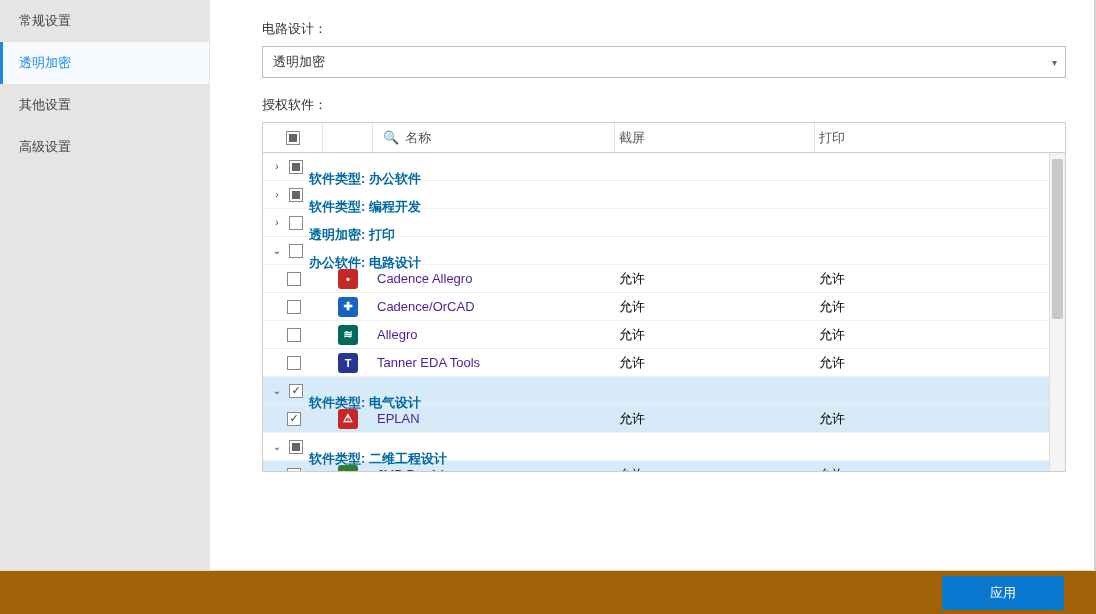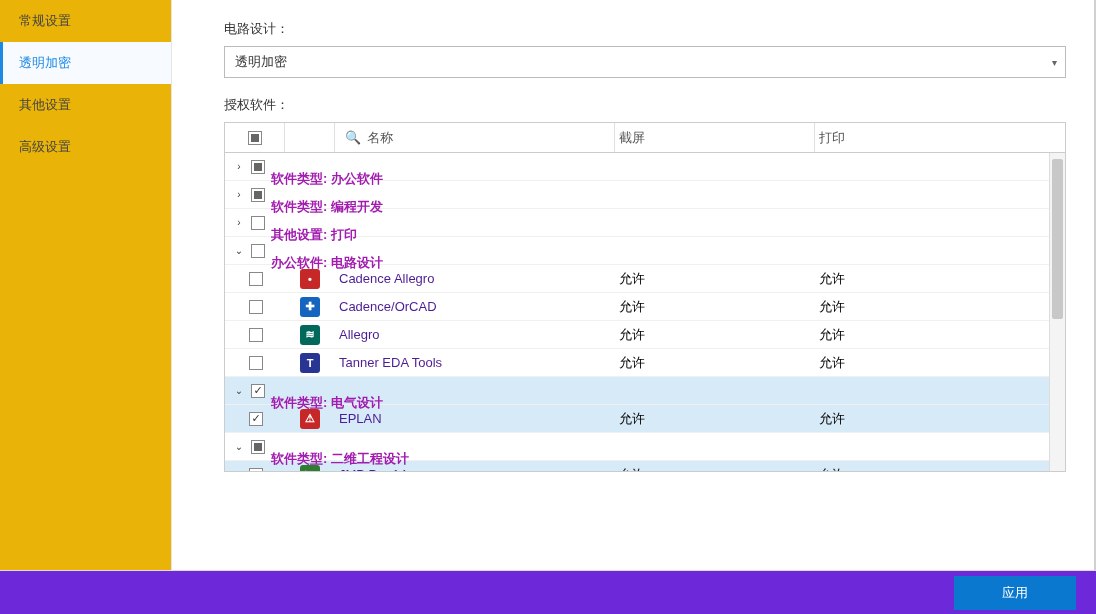--- a/index.html
+++ b/index.html
@@ -12,23 +12,23 @@
     height: 614px;
     overflow: hidden;
     position: relative;
   }
   .container {
     display: flex;
     width: 100%;
     height: 570px;
   }
   .sidebar {
-    width: 172px;
+    width: 210px;
     border-right: 1px solid #e5e5e5;
-    background: #eab308;
+    background: #e5e5e5;
   }
   .sidebar-item {
     padding: 12px 16px;
     cursor: pointer;
     color: #444;
     border-left: 3px solid transparent;
   }
   .sidebar-item.active {
     color: #1e88e5;
     border-left: 3px solid #1e88e5;
@@ -112,21 +112,21 @@
     border: 1px solid #888;
     display: inline-flex;
     align-items: center;
     justify-content: center;
     background: #fff;
     font-size: 10px;
     color: #333;
   }
   .cb.indet::after { content:""; width:8px; height:8px; background:#666; display:block;}
   .cb.checked::after { content:"✓"; font-size:11px; line-height:1; color:#333;}
-  .group-title { font-weight: bold; color:#a21caf;margin-top:24px;}
+  .group-title { font-weight: bold; color:#0369a1;margin-top:24px;}
   .data-row {
     display: flex;
     align-items: center;
     height: 28px;
     border-bottom: 1px solid #f0f0f0;
   }
   .data-row.selected { background: #d6eaf8; }
   .data-row .col-check { padding-left: 24px; justify-content:flex-start;}
   .data-row .col-icon { display:flex; align-items:center; justify-content:center;}
   .data-row .col-name { color:#4c1d95; }
@@ -146,22 +146,22 @@
     background:#c8c8c8; border-radius:2px;
   }
   .footer {
     position: absolute;
     bottom: 0; left: 0; right: 0;
     height: 44px;
     border-top: 1px solid #ddd;
     display: flex;
     justify-content: flex-end;
     align-items: center;
-    padding-right: 20px;
-    background:#6d28d9;
+    padding-right: 32px;
+    background:#a16207;
   }
   .apply-btn {
     background: #0b78d0;
     color: #fff;
     border: none;
     padding: 8px 48px;
     cursor: pointer;
     font-size: 13px;
   }
   .right-border {
@@ -212,21 +212,21 @@
             <span class="group-title">软件类型: 办公软件</span>
           </div>
           <div class="group-row">
             <span class="chev">›</span>
             <span class="cb indet"></span>
             <span class="group-title">软件类型: 编程开发</span>
           </div>
           <div class="group-row">
             <span class="chev">›</span>
             <span class="cb "></span>
-            <span class="group-title">其他设置: 打印</span>
+            <span class="group-title">透明加密: 打印</span>
           </div>
           <div class="group-row">
             <span class="chev">⌄</span>
             <span class="cb "></span>
             <span class="group-title">办公软件: 电路设计</span>
           </div>
           <div class="data-row">
             <div class="col-check">
               <span class="cb "></span>
             </div>

